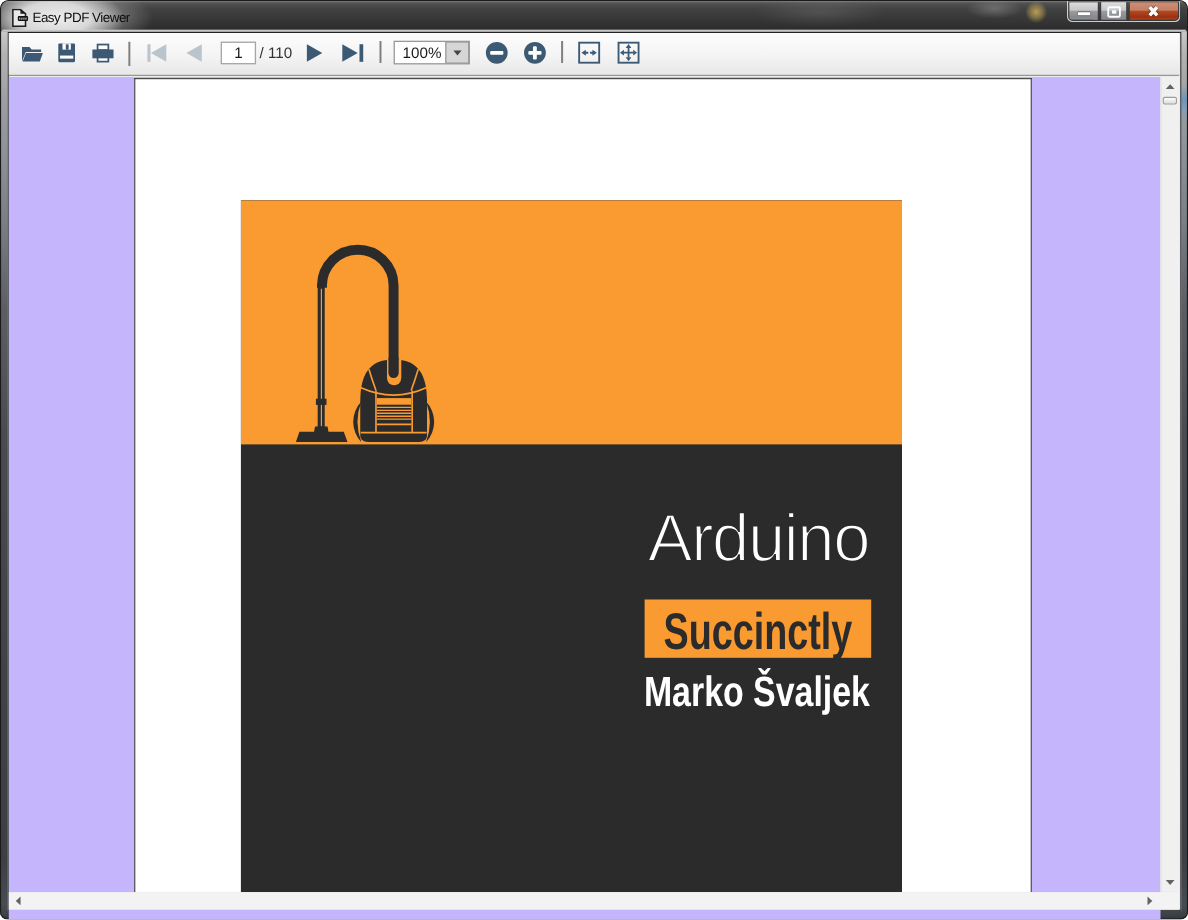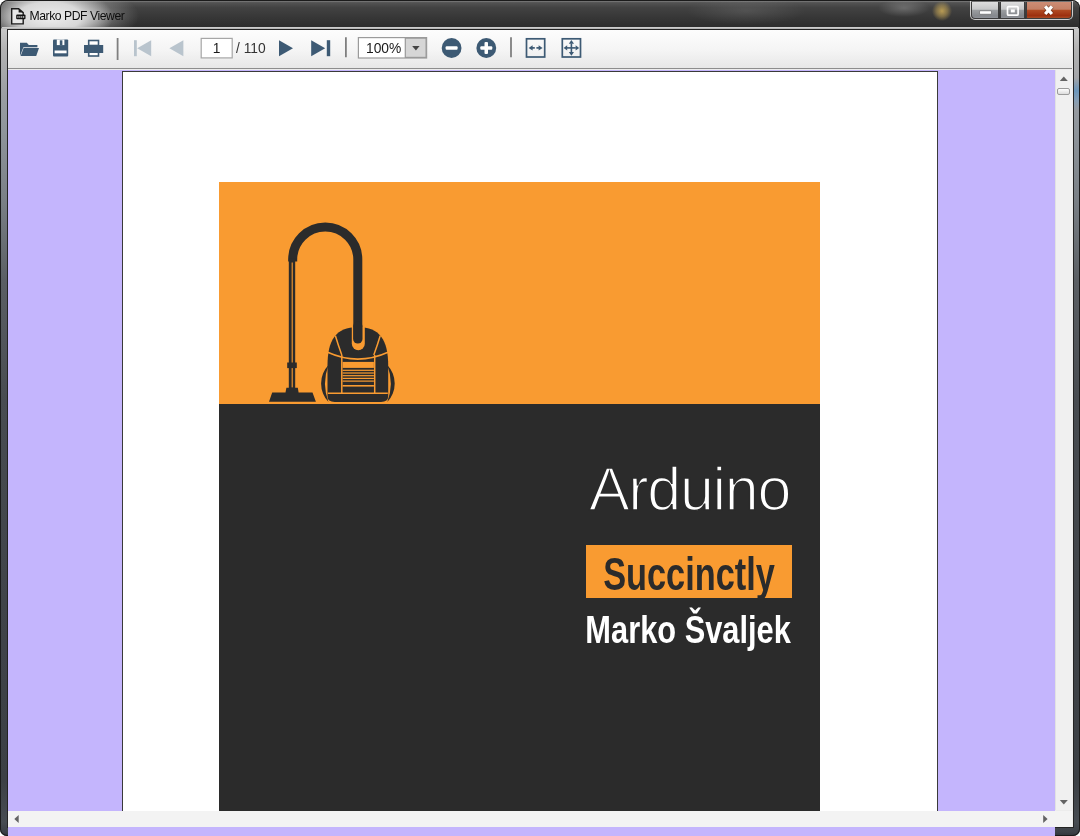--- a/index.html
+++ b/index.html
@@ -55,21 +55,21 @@
       <path d="M1.7,0.7 H8.6 L13.2,4.6 V15.9 H1.7 Z" fill="#e8e8e8" stroke="#1c1c1c" stroke-width="1.4"></path>
       <path d="M8.6,0.7 L8.6,4.6 L13.2,4.6 Z" fill="#1c1c1c"></path>
       <rect x="6.2" y="6.6" width="9.3" height="4.6" rx="1" fill="#111"></rect>
       <g fill="#b9b9b9">
           <rect x="7.4" y="8" width="1.1" height="1.9"></rect>
           <rect x="9.3" y="8" width="1.1" height="1.9"></rect>
           <rect x="11.2" y="8" width="1.1" height="1.9"></rect>
           <rect x="13.1" y="8" width="1.1" height="1.9"></rect>
         </g>
     </svg>
-    <div id="title-text">Marko PDF Viewer</div>
+    <div id="title-text">Easy PDF Viewer</div>
     <div id="wbtns">
       <div class="wb" id="wb-min"></div>
       <div class="wb" id="wb-max"></div>
       <div class="wb" id="wb-close"></div>
       <div class="outline"></div>
       <svg style="position:absolute;left:0;top:0" width="103" height="20" viewBox="0 0 103 20">
         <rect x="9.5" y="9.8" width="12" height="3.4" rx="1" fill="#fff" stroke="rgba(40,40,40,.5)" stroke-width="0.8"></rect>
         <rect x="37.5" y="5.6" width="10.6" height="8.6" rx="1" fill="none" stroke="#fff" stroke-width="1.7"></rect>
         <rect x="40.8" y="8.4" width="4" height="3" fill="#fff"></rect>
         <path d="M75.2,5.4 L81.9,13 M81.9,5.4 L75.2,13" stroke="rgba(60,30,15,.45)" stroke-width="4.8" stroke-linecap="butt"></path>

